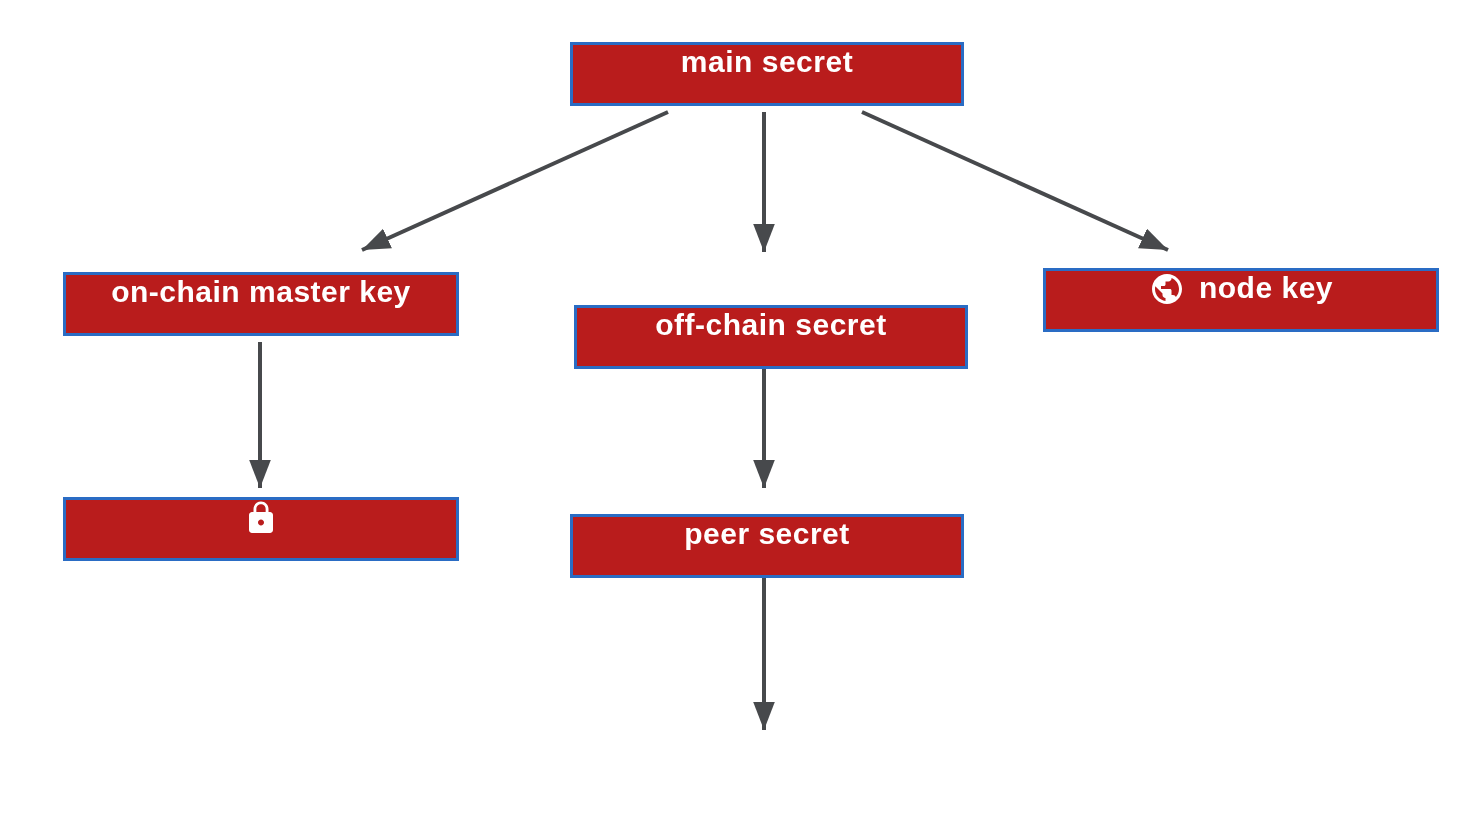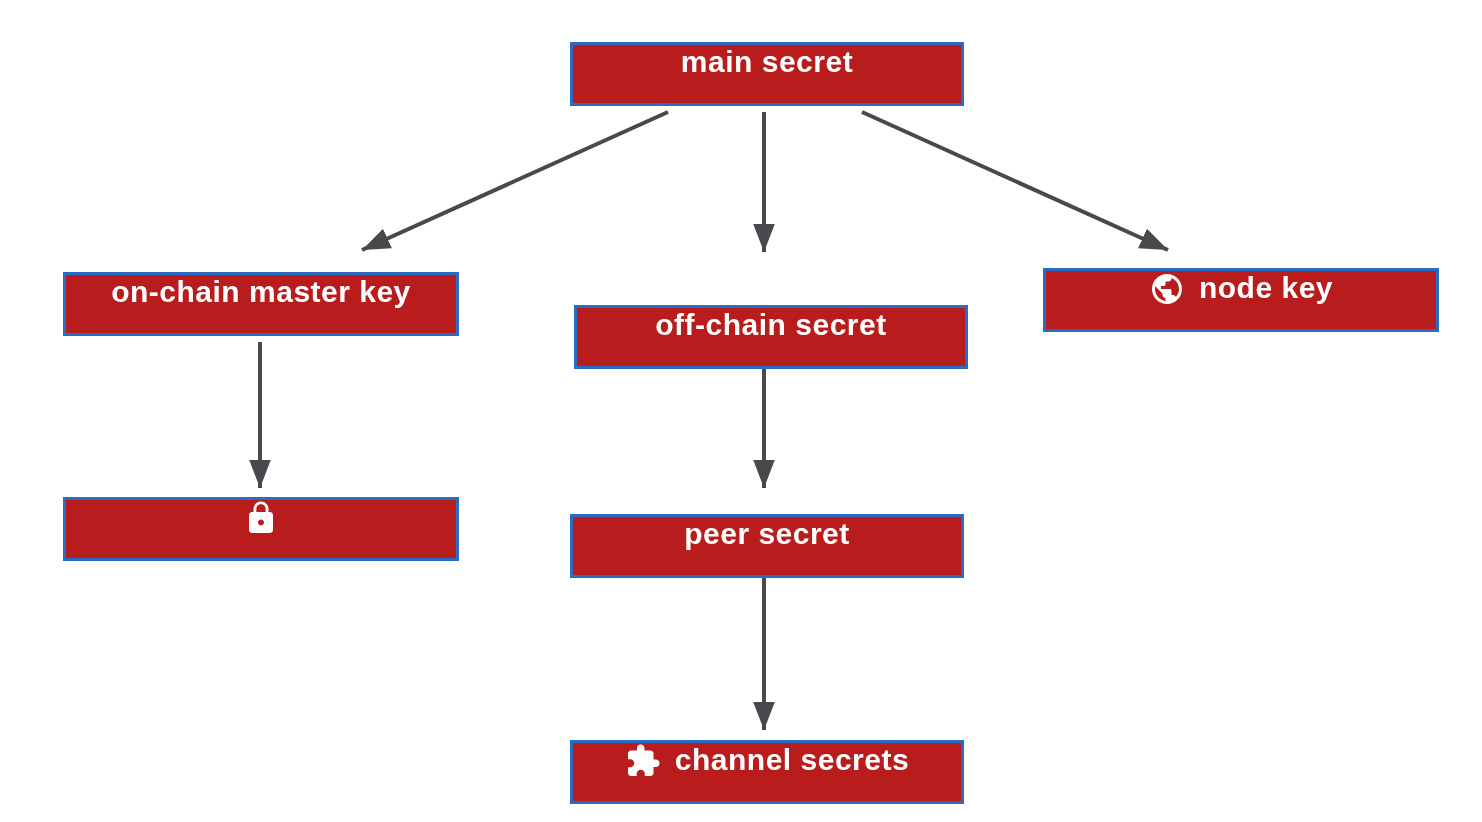--- a/index.html
+++ b/index.html
@@ -107,22 +107,14 @@
       <svg viewBox="0 0 24 24" aria-hidden="true">
         <path fill-rule="evenodd" d="M18 8h-1V6c0-2.76-2.24-5-5-5S7 3.24 7 6v2H6c-1.1 0-2 .9-2 2v10c0 1.1.9 2 2 2h12c1.1 0 2-.9 2-2V10c0-1.1-.9-2-2-2zm-6 9c-1.1 0-2-.9-2-2s.9-2 2-2 2 .9 2 2-.9 2-2 2zm3.1-9H8.9V6c0-1.71 1.39-3.1 3.1-3.1 1.71 0 3.1 1.39 3.1 3.1v2z"></path>
       </svg>
     </span>
   </div>
 
   <div class="node" id="n-peer-secret">
     <span class="label">peer secret</span>
   </div>
 
-  <div class="node" id="n-channel-secrets">
-    <span class="icon">
-      <svg viewBox="0 0 24 24" aria-hidden="true">
-        <path d="M20.5 11H19V7c0-1.1-.9-2-2-2h-4V3.5C13 2.12 11.88 1 10.5 1S8 2.12 8 3.5V5H4c-1.1 0-1.99.9-1.99 2v3.8H3.5c1.49 0 2.7 1.21 2.7 2.7s-1.21 2.7-2.7 2.7H2V20c0 1.1.9 2 2 2h3.8v-1.5c0-1.49 1.21-2.7 2.7-2.7 1.49 0 2.7 1.21 2.7 2.7V22H17c1.1 0 2-.9 2-2v-4h1.5c1.38 0 2.5-1.12 2.5-2.5S21.88 11 20.5 11z"></path>
-      </svg>
-    </span>
-    <span class="label">channel secrets</span>
-  </div>
 
 </div>
 
 </body></html>

